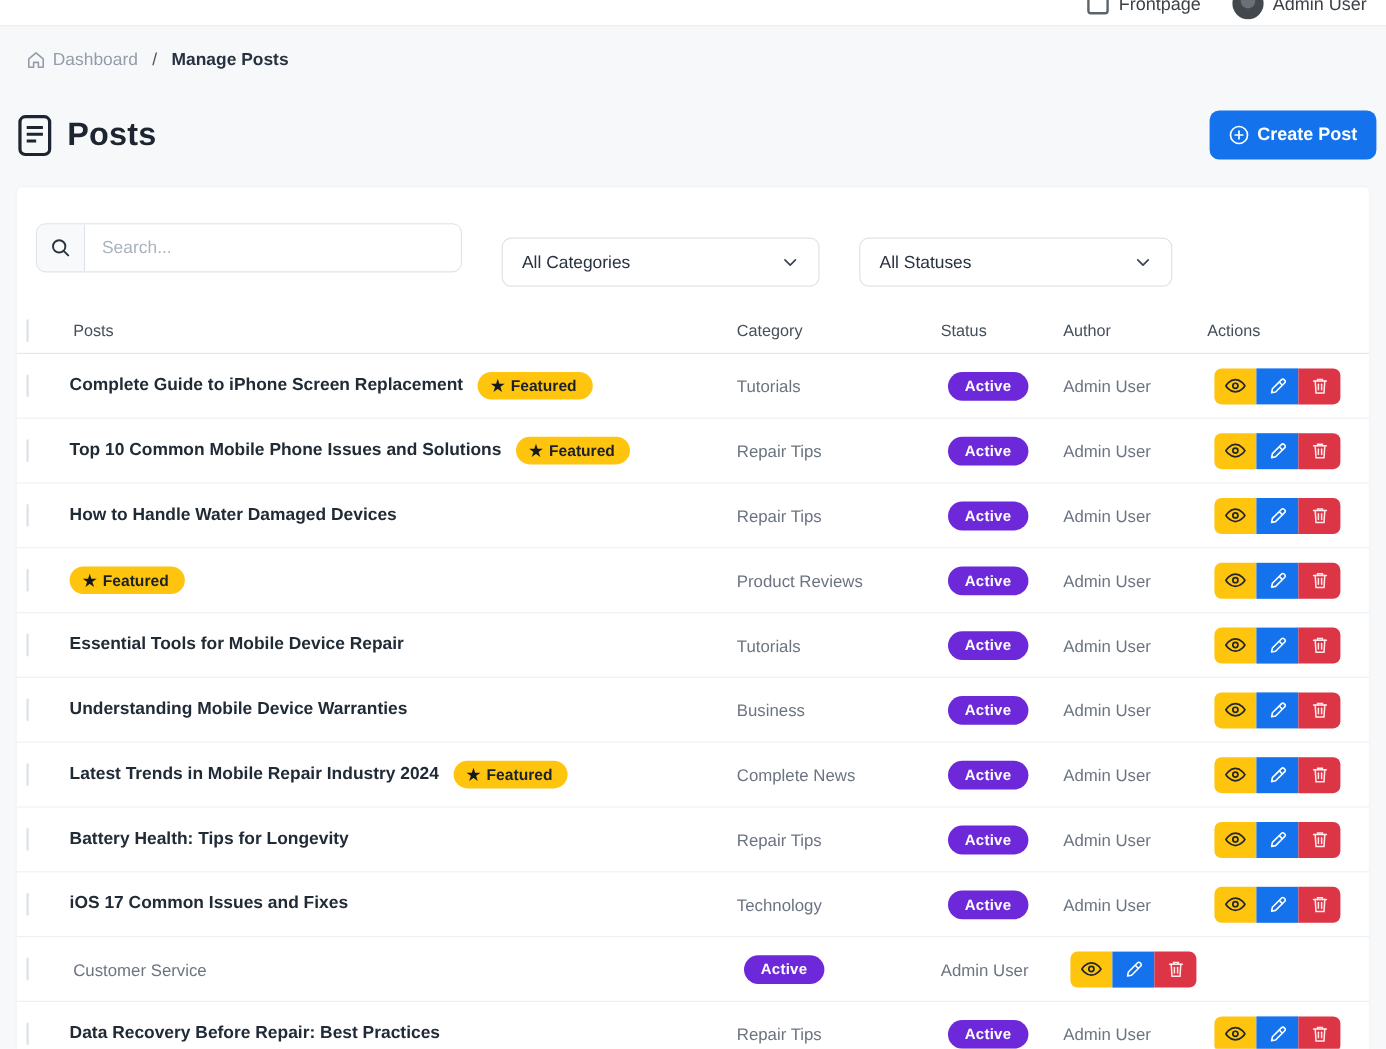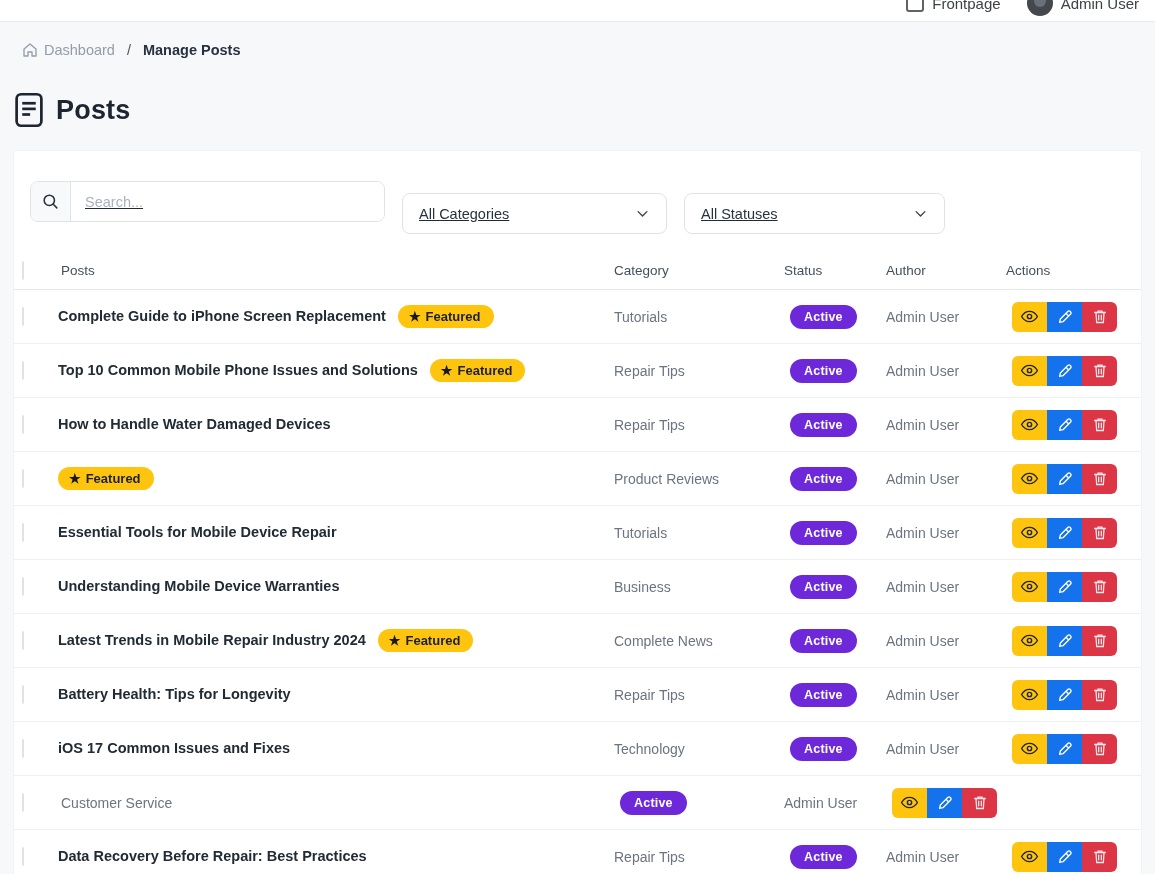--- a/index.html
+++ b/index.html
@@ -53,21 +53,21 @@
     font-family:inherit; font-size:15px; font-weight:600; cursor:pointer;
   }
   .create-btn { height:41px; padding:0 16px; }
   
   .card {
     background:#fff; margin:23px 14px 0 14px; border-radius:4px;
     box-shadow:0 0 0 1px rgba(0,0,0,0.02);
     min-height:720px;
   }
   
-  .filter-row { display:flex; align-items:center; gap:17px; padding:18px 13px 18px 16px;text-decoration:underline; }
+  .filter-row { display:flex; align-items:center; gap:33px; padding:18px 13px 18px 16px; }
   .search-group {
     display:flex; align-items:stretch; width:355px; height:41px;
     border:1px solid #dfe3e8; border-radius:8px; overflow:hidden; background:#fff;
   }
   .search-icon-box {
     width:40px; display:flex; align-items:center; justify-content:center;
     background:#f8f9fb; border-right:1px solid #dfe3e8;
   }
   .search-input {
     flex:1; border:none; outline:none; padding:0 14px;
@@ -154,20 +154,30 @@
     <span>
       <svg width="30" height="36" viewBox="0 0 26 32" fill="none" stroke="#1d2530" stroke-width="2.4">
         <rect x="2" y="2" width="22" height="28" rx="4"></rect>
         <line x1="7" y1="10" x2="19" y2="10"></line>
         <line x1="7" y1="15" x2="19" y2="15"></line>
         <line x1="7" y1="20" x2="14" y2="20"></line>
       </svg>
     </span>
     <h1 class="page-title">Posts</h1>
   </div>
+  <button class="btn-primary create-btn">
+    <span>
+      <svg width="17" height="17" viewBox="0 0 24 24" fill="none" stroke="#fff" stroke-width="2" stroke-linecap="round">
+        <circle cx="12" cy="12" r="10"></circle>
+        <line x1="12" y1="7.5" x2="12" y2="16.5"></line>
+        <line x1="7.5" y1="12" x2="16.5" y2="12"></line>
+      </svg>
+    </span>
+    <span>Create Post</span>
+  </button>
 </div>
 
 <div class="card">
 
   <div class="filter-row">
     <div class="search-group">
       <span class="search-icon-box">
         <svg width="19" height="19" viewBox="0 0 24 24" fill="none" stroke="#2a333e" stroke-width="2" stroke-linecap="round">
           <circle cx="10.5" cy="10.5" r="6.5"></circle>
           <line x1="15.5" y1="15.5" x2="20" y2="20"></line>

